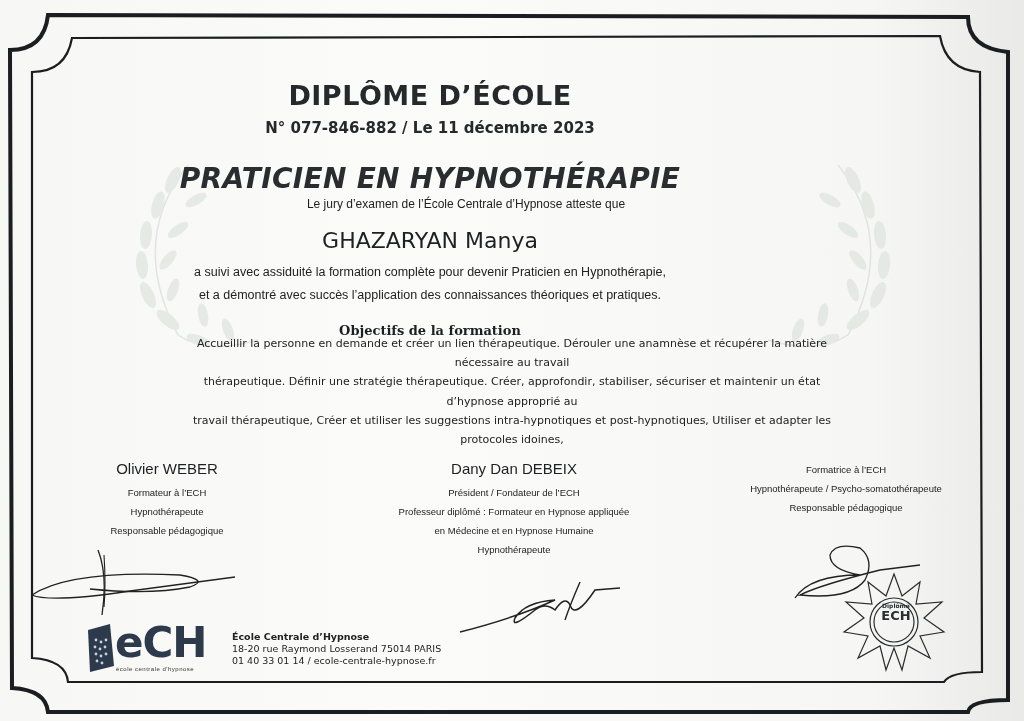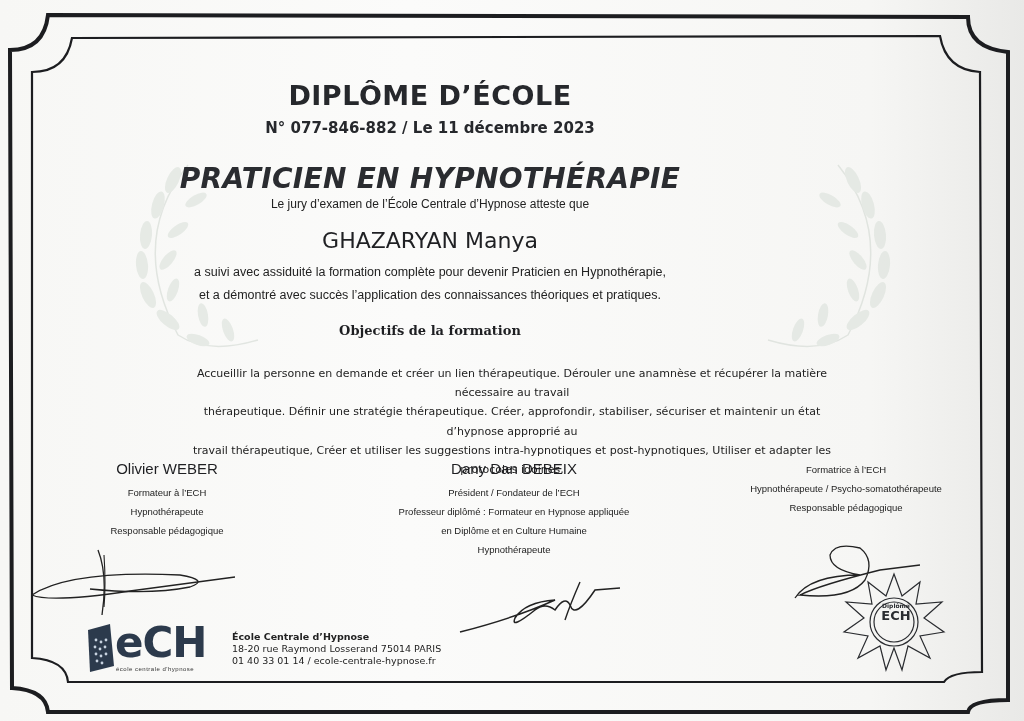--- a/index.html
+++ b/index.html
@@ -21,33 +21,33 @@
     font-size: 27px; letter-spacing: 0.5px; color: #26282c;
   }
   .number {
     top: 119px; font-family: "DejaVu Sans", sans-serif; font-weight: bold;
     font-size: 15px; color: #26282c;
   }
   .subject {
     top: 162px; font-family: "DejaVu Sans", sans-serif; font-weight: bold;
     font-size: 28px; letter-spacing: 0.3px; color: #2a2c30; font-style: italic;
   }
-  .jury { top: 197px; font-size: 12px; color: #222; }
+  .jury { top: 197px; font-size: 12px; color: #222; padding-left: 36px; }
   .recipient {
     top: 228px; font-family: "DejaVu Sans", sans-serif; font-size: 22px; color: #1f2023;
   }
   .attest { font-size: 12.5px; color: #222; }
   .attest.l1 { top: 265px; }
   .attest.l2 { top: 288px; }
   .obj-title {
     top: 323px; font-family: "DejaVu Serif", serif; font-weight: bold;
     font-size: 13px; color: #1e1f22;
   }
   .obj-body {
-    position: absolute; left: 180px; width: 664px; top: 364px; text-align: center;
+    position: absolute; left: 180px; width: 664px; top: 334px; text-align: center;
     font-family: "DejaVu Sans", sans-serif; font-size: 11px; line-height: 19.2px; color: #222;
   }
   .signer { position: absolute; text-align: center; }
   .signer .name { font-size: 15px; color: #1e1f22; margin-bottom: 6px; }
   .signer .role { font-size: 9.5px; line-height: 19px; color: #222; }
   .sig { position: absolute; }
   .footer-text {
     position: absolute; left: 232px; top: 631px;
     font-family: "DejaVu Sans", sans-serif; font-size: 9.5px; line-height: 12px; color: #222;
   }
@@ -133,21 +133,21 @@
 <div class="signer" style="left:52px; top:460px; width:230px;">
   <div class="name">Olivier WEBER</div>
   <div class="role">Formateur à l’ECH</div>
   <div class="role">Hypnothérapeute</div>
   <div class="role">Responsable pédagogique</div>
 </div>
 <div class="signer" style="left:372px; top:460px; width:284px;">
   <div class="name">Dany Dan DEBEIX</div>
   <div class="role">Président / Fondateur de l’ECH</div>
   <div class="role">Professeur diplômé : Formateur en Hypnose appliquée</div>
-  <div class="role">en Diplôme et en Culture Humaine</div>
+  <div class="role">en Médecine et en Hypnose Humaine</div>
   <div class="role">Hypnothérapeute</div>
 </div>
 <div class="signer" style="left:724px; top:460px; width:244px;">
   <div class="role">Formatrice à l’ECH</div>
   <div class="role">Hypnothérapeute / Psycho-somatothérapeute</div>
   <div class="role">Responsable pédagogique</div>
 </div>
 
 <svg class="sig" style="left:30px; top:545px;" width="220" height="70">
   <path d="M2 50 Q40 25 150 30 Q180 35 160 42 Q120 50 60 44" fill="none" stroke="#222" stroke-width="1.3"></path>

